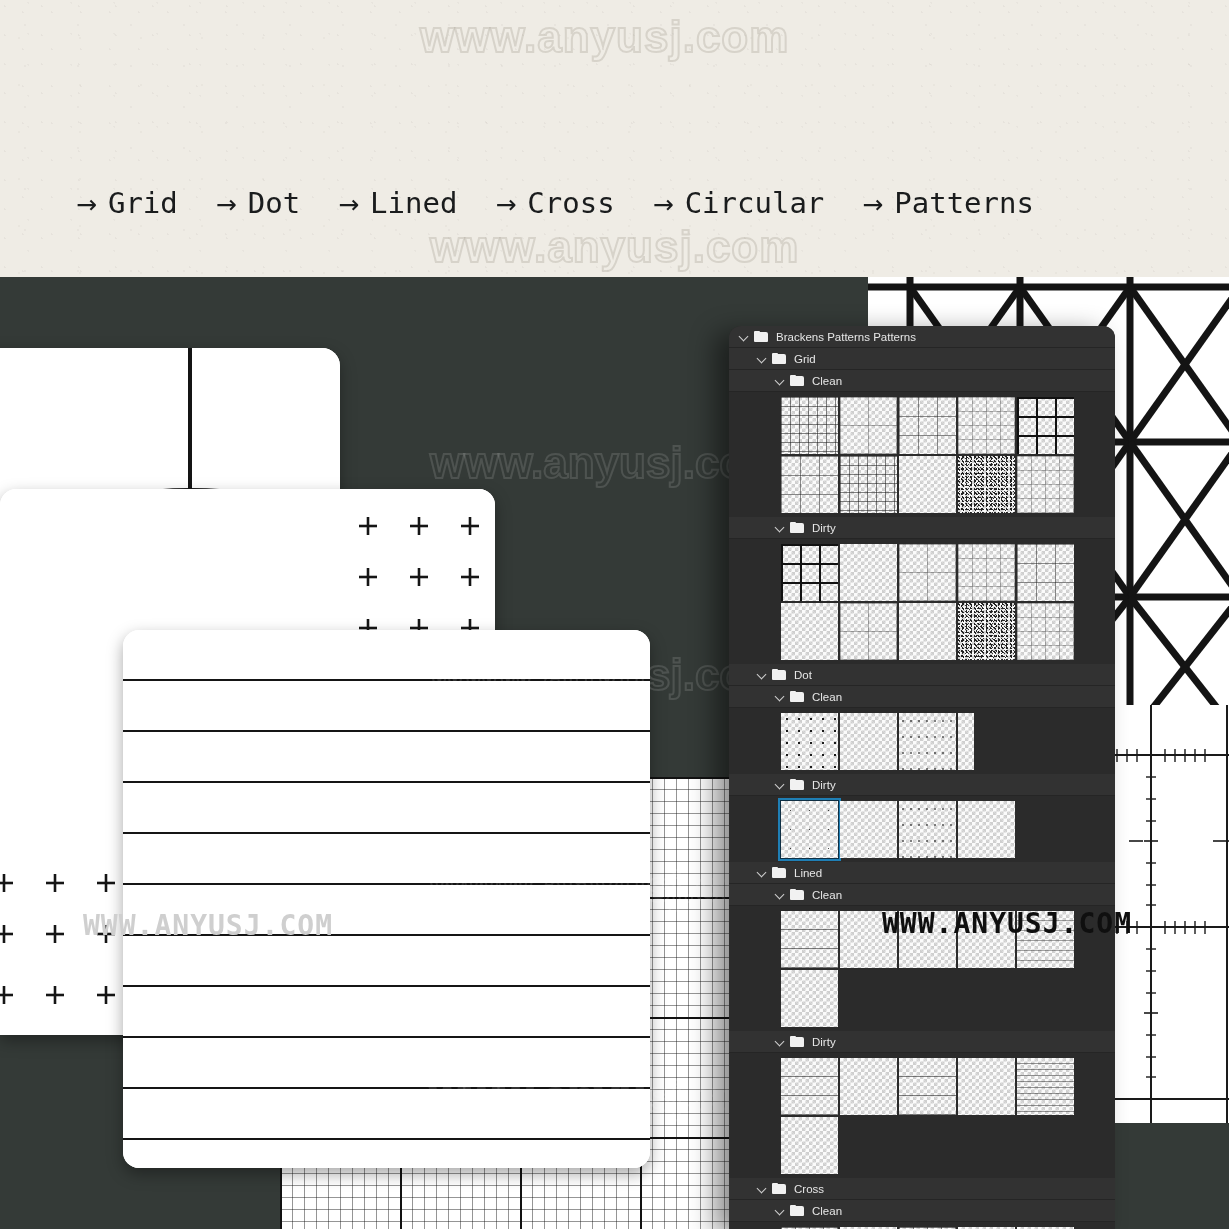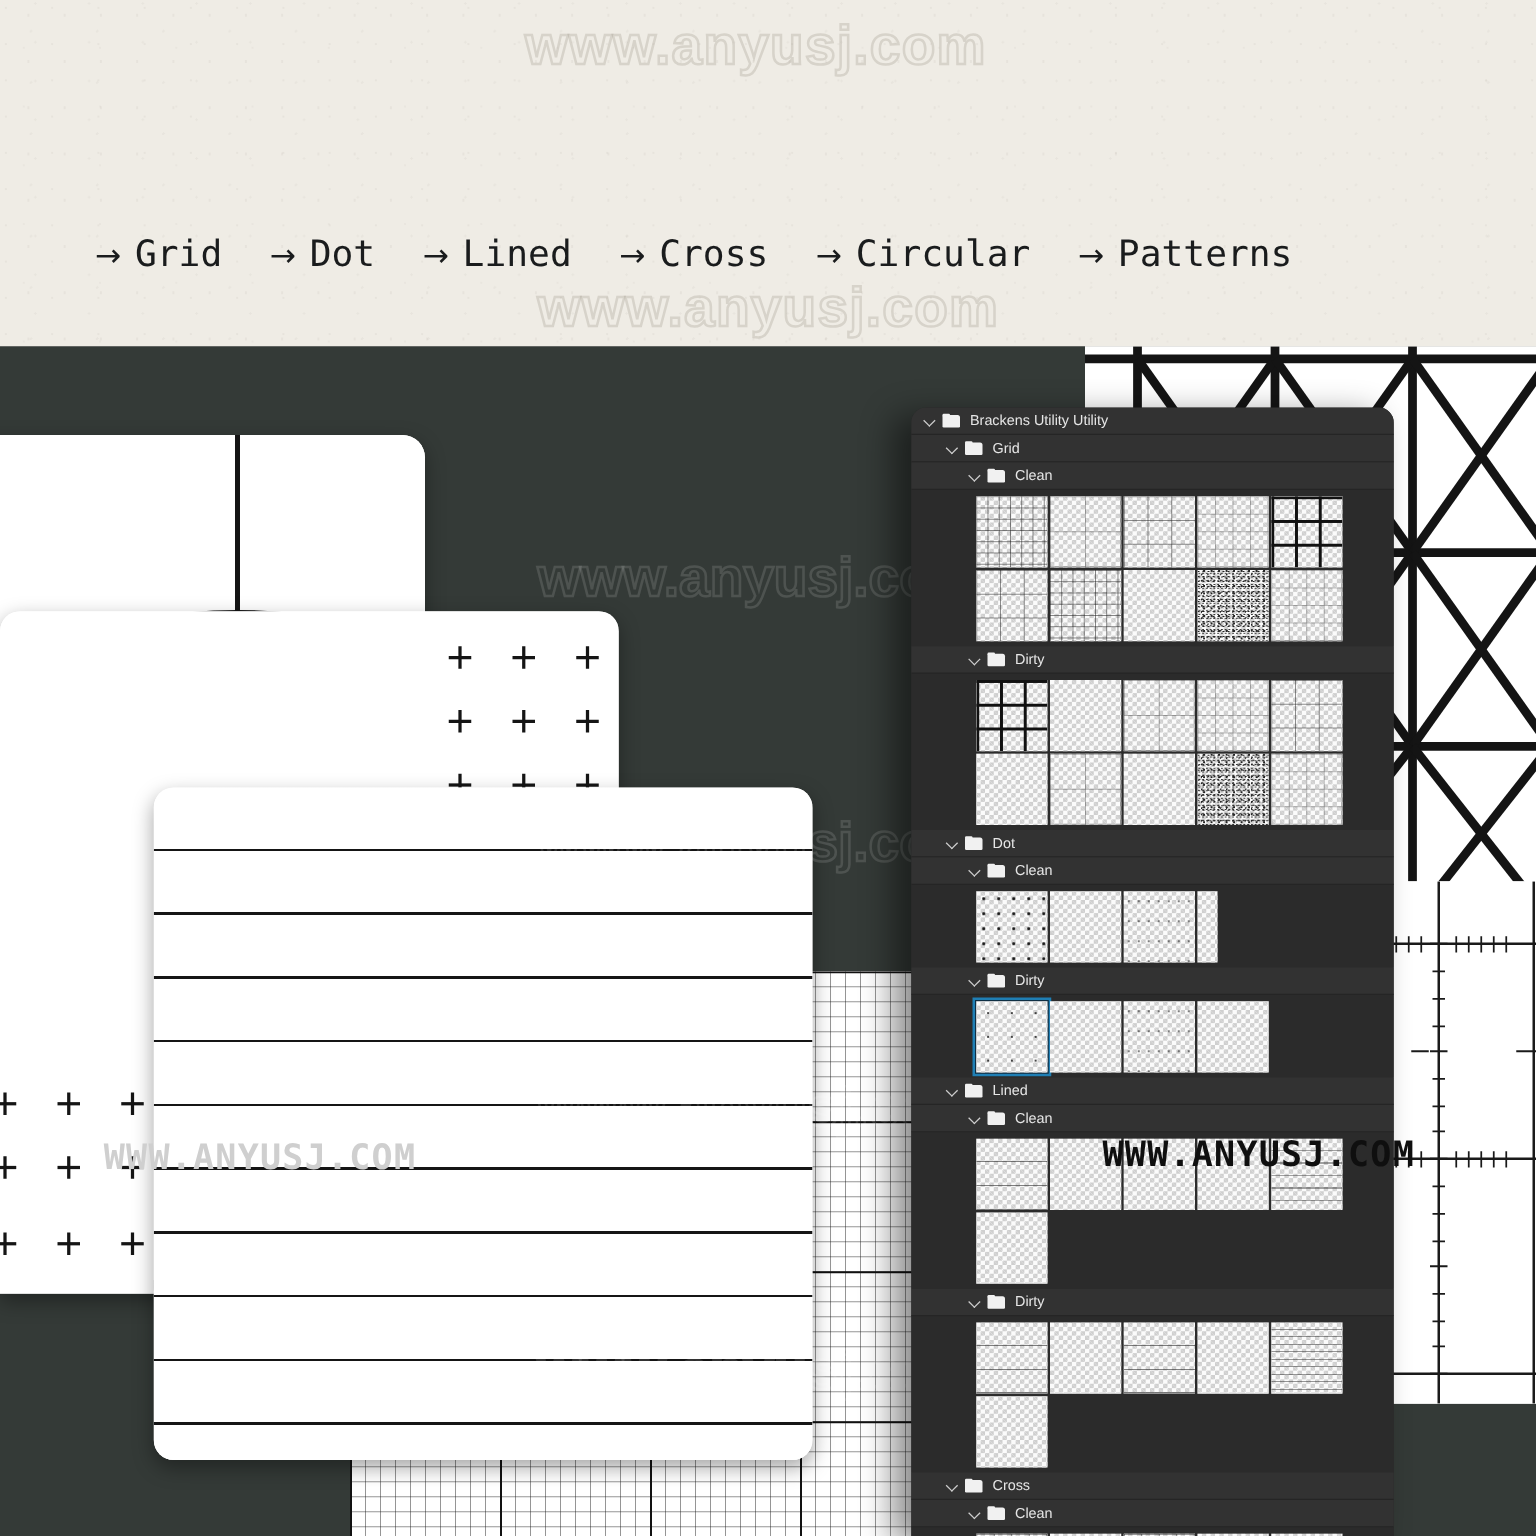--- a/index.html
+++ b/index.html
@@ -610,21 +610,21 @@
         <span>Patterns</span>
       </span>
     </nav>
   </div>
 
   <div id="panel">
     <div id="panel-tree">
         <div class="tree-row lvl0">
           <span class="chev"></span>
           <span class="folder"></span>
-          <span class="tree-label">Brackens Utility Utility</span>
+          <span class="tree-label">Brackens Patterns Patterns</span>
         </div>
         <div class="tree-row lvl1">
           <span class="chev"></span>
           <span class="folder"></span>
           <span class="tree-label">Grid</span>
         </div>
         <div class="tree-row lvl2">
           <span class="chev"></span>
           <span class="folder"></span>
           <span class="tree-label">Clean</span>

